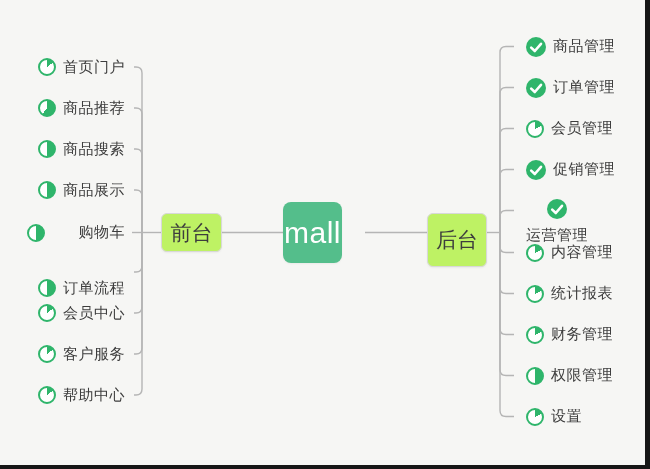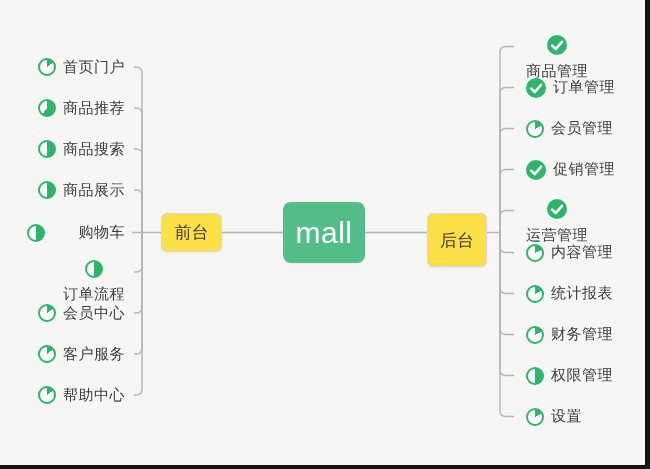--- a/index.html
+++ b/index.html
@@ -23,25 +23,25 @@
     background:var(--bg);
     border-right:5px solid var(--frame);
     border-bottom:4px solid var(--frame);
     overflow:hidden;
   }
   #wires{position:absolute;left:0;top:0;z-index:0;}
   .node{
     position:absolute;z-index:2;
     display:flex;align-items:center;justify-content:center;
     box-sizing:border-box;
-    background:#fde047;
+    background:#bef264;
     border:1px solid var(--node-border);
     border-radius:6px;
     color:var(--text);
-    font-size:17px;
+    font-size:21px;
     box-shadow:0 1px 2px rgba(0,0,0,0.05);
     cursor:default;
   }
   #center-node{
     background:var(--green);
     border:none;
     border-radius:8px;
     color:#fff;
     font-size:30px;
     letter-spacing:0.5px;
@@ -99,21 +99,21 @@
       <path d="M514,416.5 H506 Q500,416.5 500,410.5 V232.5" fill="none" stroke="var(--line)" stroke-width="1.4"></path>
       <path d="M487,232.5 H500" fill="none" stroke="var(--line)" stroke-width="1.4"></path>
       <path d="M222,232.5 H283" fill="none" stroke="var(--line)" stroke-width="1.4"></path>
       <path d="M365,232.5 H427" fill="none" stroke="var(--line)" stroke-width="1.4"></path>
     </svg>
 
   <div class="node" id="front-node" style="left:161px;top:213px;width:61px;height:39px;">
     <span>前台</span>
   </div>
 
-  <div class="node" id="center-node" style="left:283px;top:202px;width:82px;height:61px;">
+  <div class="node" id="center-node" style="left:283px;top:202px;width:59px;height:61px;">
     <span>mall</span>
   </div>
 
   <div class="node" id="back-node" style="left:427px;top:213px;width:60px;height:54px;">
     <span>后台</span>
   </div>
 <div class="topic" style="top: 55px; right: 520px;">
       <span class="pie" style="background: conic-gradient(var(--icon-green) 0 15%, #ffffff 15% 100%);"></span>
       <span class="label">首页门户</span>
     </div>
@@ -126,37 +126,37 @@
       <span class="label">商品搜索</span>
     </div>
     <div class="topic" style="top: 178px; right: 520px;">
       <span class="pie" style="background: conic-gradient(var(--icon-green) 0 50%, #ffffff 50% 100%);"></span>
       <span class="label">商品展示</span>
     </div>
     <div class="topic" style="top: 220.5px; right: 520px; gap: 34px;">
       <span class="pie" style="background: conic-gradient(var(--icon-green) 0 50%, #ffffff 50% 100%);"></span>
       <span class="label">购物车</span>
     </div>
-    <div class="topic" style="top: 260px; right: 520px; flex-direction: column;">
+    <div class="topic" style="top: 276px; right: 520px;">
       <span class="pie" style="background: conic-gradient(var(--icon-green) 0 50%, #ffffff 50% 100%);"></span>
       <span class="label">订单流程</span>
     </div>
     <div class="topic" style="top: 301px; right: 520px;">
       <span class="pie" style="background: conic-gradient(var(--icon-green) 0 15%, #ffffff 15% 100%);"></span>
       <span class="label">会员中心</span>
     </div>
     <div class="topic" style="top: 342px; right: 520px;">
       <span class="pie" style="background: conic-gradient(var(--icon-green) 0 15%, #ffffff 15% 100%);"></span>
       <span class="label">客户服务</span>
     </div>
     <div class="topic" style="top: 383px; right: 520px;">
       <span class="pie" style="background: conic-gradient(var(--icon-green) 0 15%, #ffffff 15% 100%);"></span>
       <span class="label">帮助中心</span>
     </div>
-    <div class="topic" style="top: 34.5px; left: 526px; flex-direction: column;">
+    <div class="topic" style="top: 34.5px; left: 526px;">
       <span class="check">
         <svg width="20" height="20" viewBox="0 0 20 20">
           <path d="M5.2 10.6 L8.8 14 L15 6.8" stroke="#fff" stroke-width="2.6" fill="none" stroke-linecap="round" stroke-linejoin="round"></path>
         </svg>
       </span>
       <span class="label">商品管理</span>
     </div>
     <div class="topic" style="top: 75.5px; left: 526px;">
       <span class="check">
         <svg width="20" height="20" viewBox="0 0 20 20">

